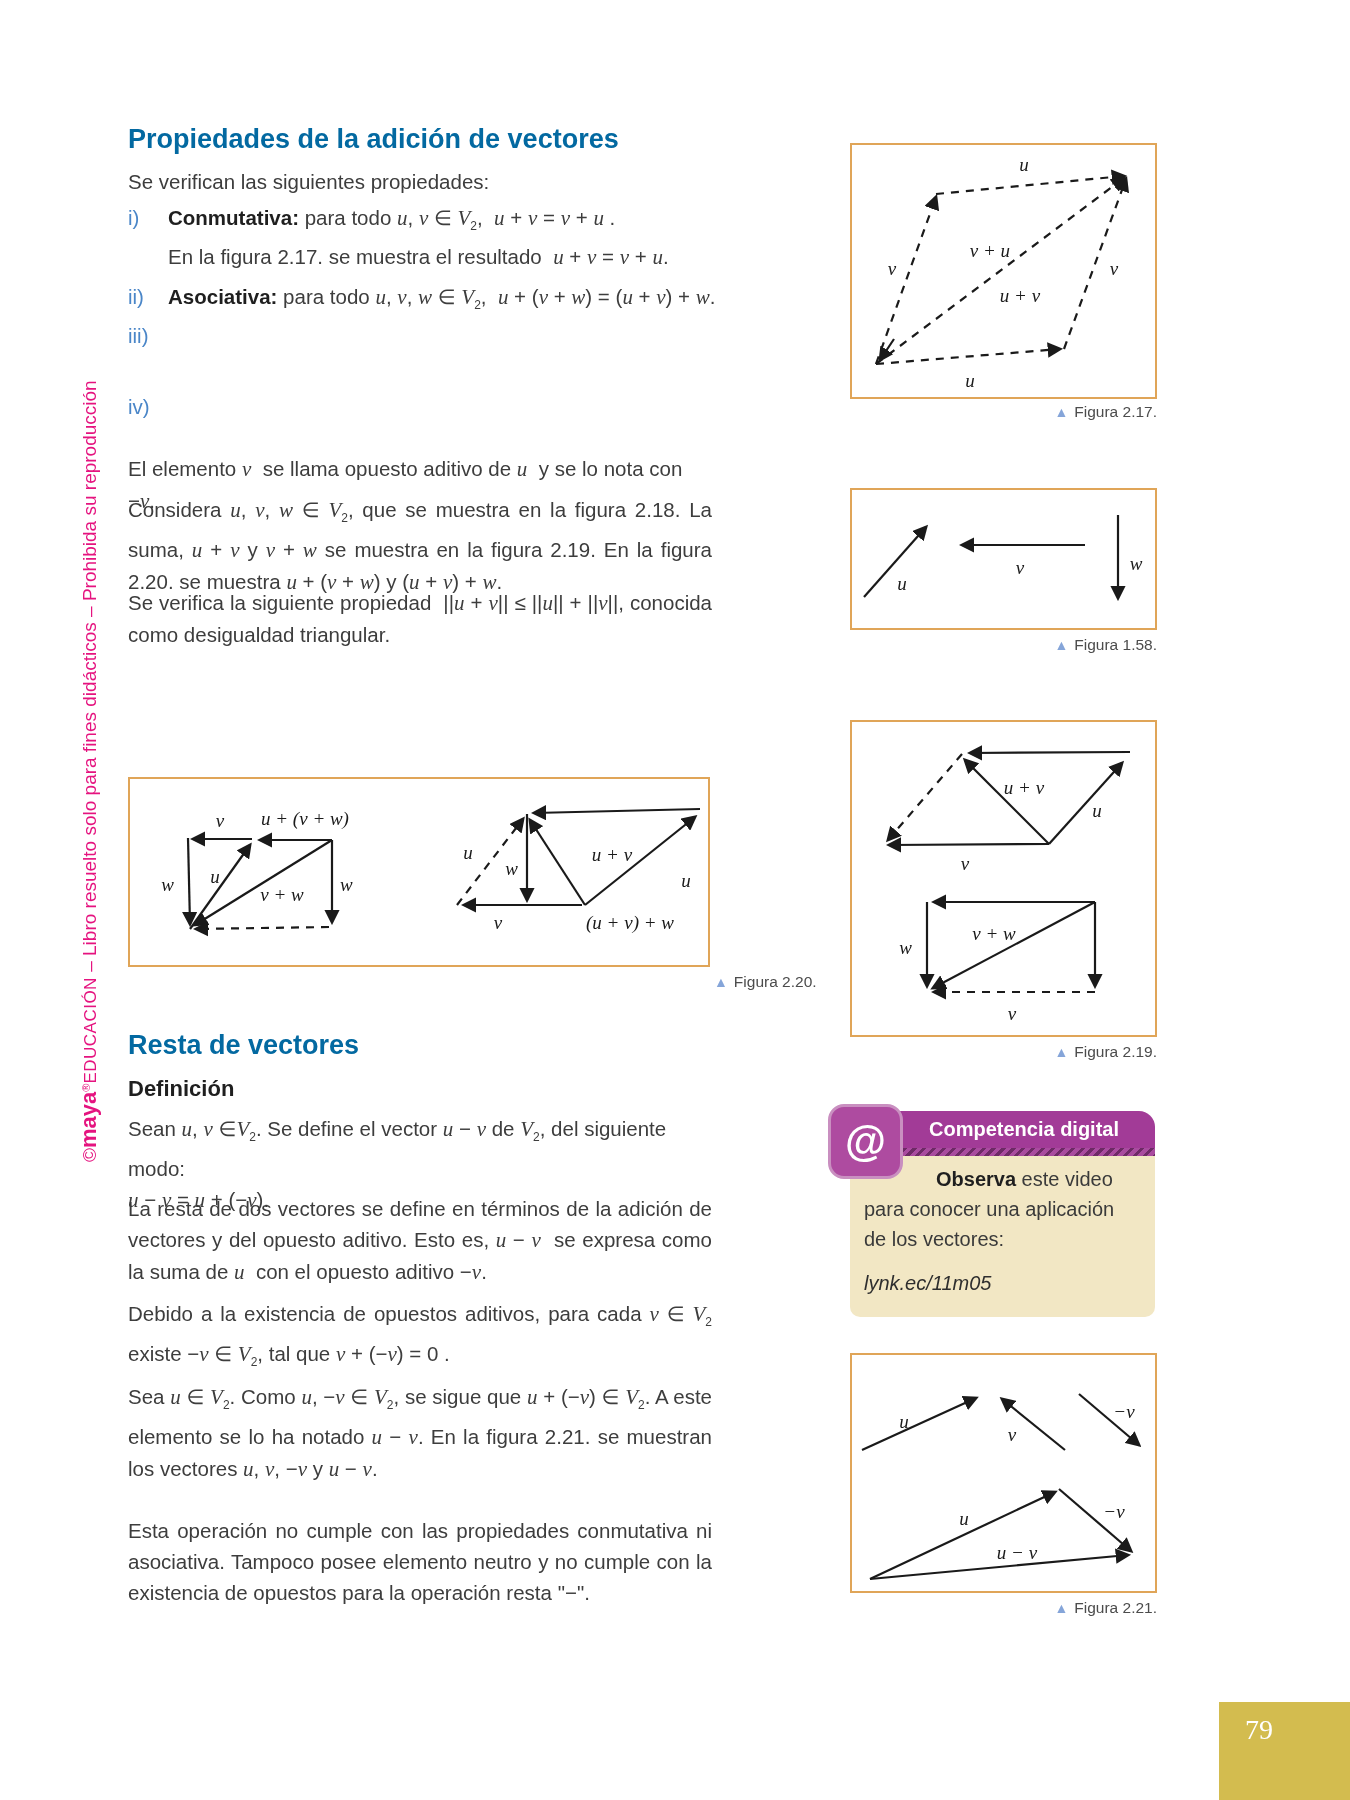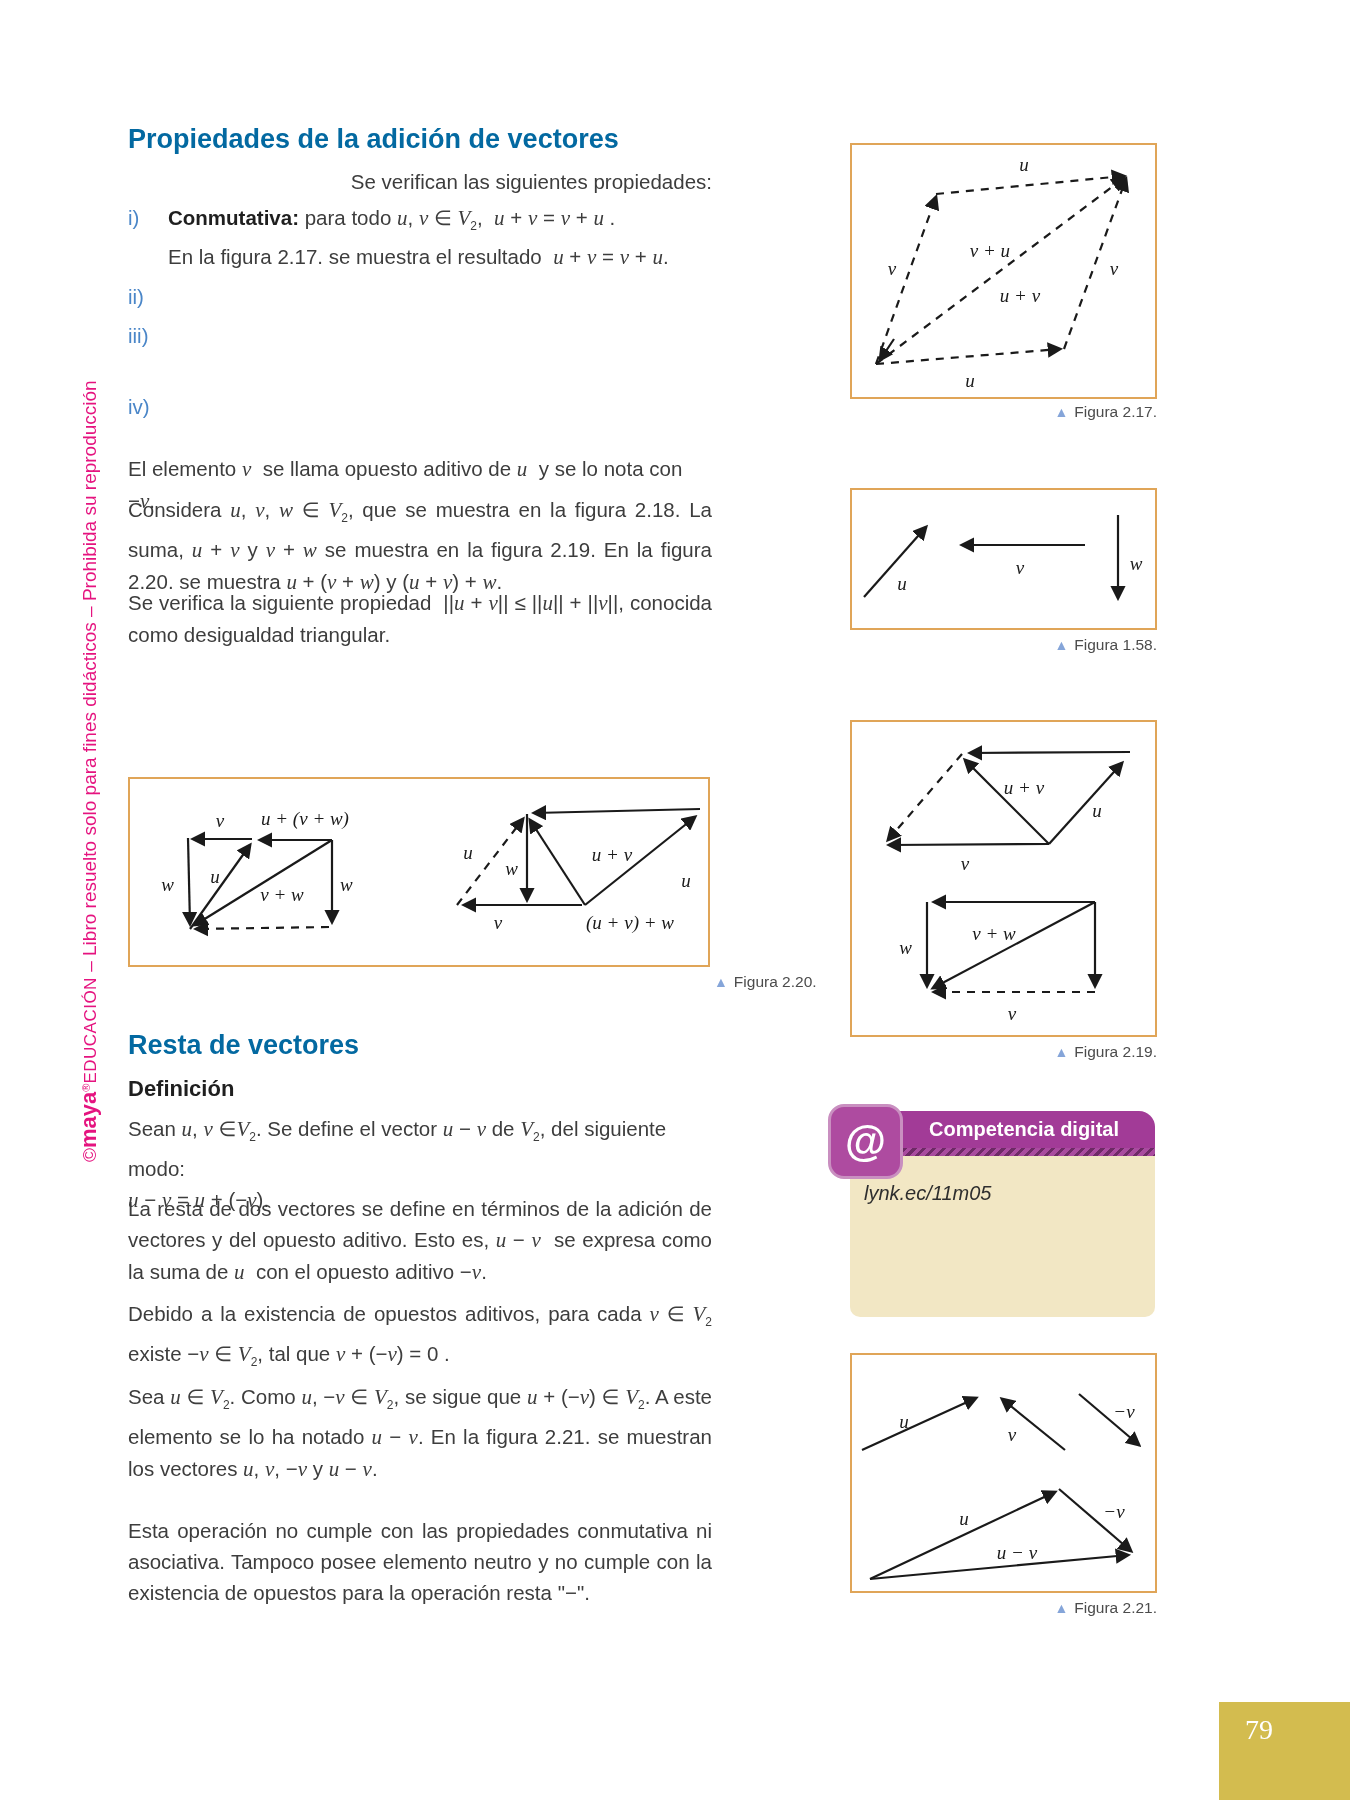--- a/index.html
+++ b/index.html
@@ -75,30 +75,31 @@
 </style>
 </head>
 <body>
 
 <div class="sidebar">
   <span>©</span><span class="brand">maya</span><span class="reg">®</span><span class="pub">EDUCACIÓN</span><span> – Libro resuelto solo para fines didácticos – Prohibida su reproducción</span>
 </div>
 
 <div class="abs h-blue" style="left:128px;top:124px;width:584px;">Propiedades de la adición de vectores</div>
 
-<div class="abs body-txt" style="left:128px;top:166px;width:584px;text-align:right;">Se verifican las siguientes propiedades:</div>
+<div class="abs body-txt" style="left:128px;top:166px;width:584px;">Se verifican las siguientes propiedades:</div>
 
 <div class="abs body-txt li" style="left:128px;top:202px;width:584px;">
   <span class="marker">i)</span>
   <span><b>Conmutativa:</b> para todo <i>u</i>, <i>v</i> ∈ <i>V</i><sub>2</sub>, &nbsp;<i>u</i> + <i>v</i> = <i>v</i> + <i>u</i> .</span>
 </div>
 <div class="abs body-txt" style="left:168px;top:241px;width:544px;">En la figura 2.17. se muestra el resultado &nbsp;<i>u</i> + <i>v</i> = <i>v</i> + <i>u</i>.</div>
 
 <div class="abs body-txt li" style="left:128px;top:281px;width:584px;">
   <span class="marker">ii)</span>
+  <span><b>Asociativa:</b> para todo <i>u</i>, <i>v</i>, <i>w</i> ∈ <i>V</i><sub>2</sub>, &nbsp;<i>u</i> + (<i>v</i> + <i>w</i>) = (<i>u</i> + <i>v</i>) + <i>w</i>.</span>
 </div>
 
 <div class="abs body-txt li" style="left:128px;top:320px;width:584px;">
   <span class="marker">iii)</span>
 </div>
 
 <div class="abs body-txt li" style="left:128px;top:391px;width:584px;">
   <span class="marker">iv)</span>
 </div>
 
@@ -211,20 +212,21 @@
     <text x="60" y="232" text-anchor="end">w</text>
     <text x="142" y="218" text-anchor="middle">v + w</text>
     <text x="160" y="298" text-anchor="middle">v</text>
   </svg>
 </div>
 <div class="caption cap-right" style="left:850px;top:1043px;width:307px;">
   <span class="tri">▲</span><span>Figura 2.19.</span>
 </div>
 
 <div class="dg-body">
+  <p class="lead"><b>Observa</b> este video para conocer una aplicación de los vectores:</p>
   <div class="dg-link">lynk.ec/11m05</div>
 </div>
 <div class="dg-hatch"></div>
 <div class="dg-header">Competencia digital</div>
 <div class="dg-icon">@</div>
 
 <div class="figbox" style="left:850px;top:1353px;width:307px;height:240px;">
   <svg width="303" height="236" viewBox="0 0 303 236">
 
     <line x1="10" y1="95" x2="124" y2="43" marker-end="url(#arrh)"></line>

